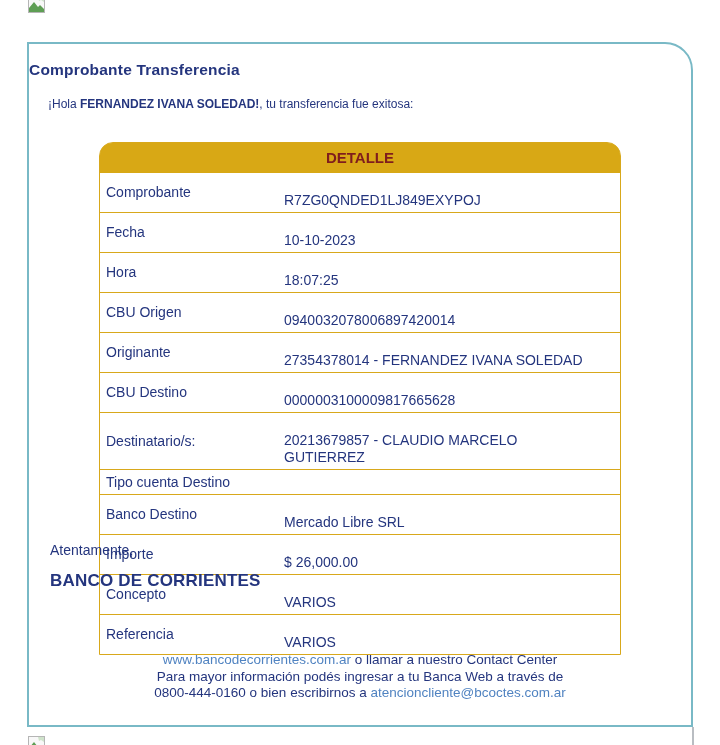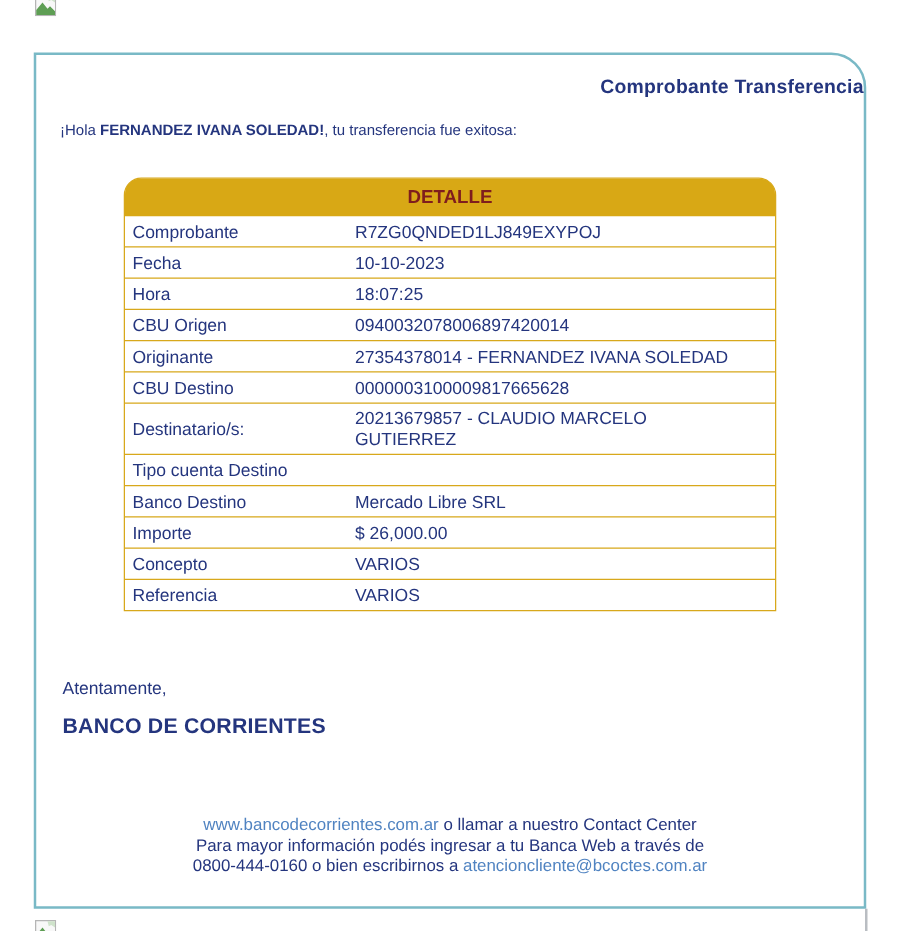--- a/index.html
+++ b/index.html
@@ -13,22 +13,22 @@
   .broken-img.top{left:28px;top:-4px;}
   .broken-img.bottom{left:28px;top:736px;}
 
   .card{
     position:absolute;left:27px;top:42px;width:662px;height:681px;
     border:2px solid #79b9c6;
     border-top-right-radius:28px;
     background:#ffffff;
   }
   .title{
-    margin-top:17px;text-align:right;
-    font-size:15.5px;font-weight:bold;letter-spacing:.2px;margin-left:43px;
+    margin-top:17px;text-align:left;
+    font-size:15.5px;font-weight:bold;letter-spacing:.2px;
   }
   .greeting{
     position:absolute;left:19px;top:53px;right:16px;
     font-size:12px;
   }
   .greeting b{font-weight:bold;}
 
   .detail-table{
     position:absolute;left:70px;top:98px;width:520px;
     border:1px solid #d8a81b;
@@ -41,21 +41,21 @@
     height:30px;line-height:30px;
     text-align:center;font-weight:bold;font-size:15px;color:#7f1d1d;
   }
   .trow{
     display:flex;min-height:24px;align-items:center;
     border-bottom:1px solid #d8a81b;
     line-height:17px;
   }
   .trow:last-child{border-bottom:none;}
   .tlabel{width:178px;flex:none;padding:3px 0 3px 6px;}
-  .tvalue{flex:1;padding:3px 8px 3px 0;}
+  .tvalue{flex:1;padding:19px 8px 3px 0;}
   .trow.wrap .tvalue{max-width:272px;}
 
   .closing{position:absolute;left:21px;top:498px;font-size:14px;}
   .bank-name{position:absolute;left:21px;top:527px;font-size:17px;font-weight:bold;letter-spacing:.2px;}
 
   .footer{
     position:absolute;left:0;right:0;top:608px;
     text-align:center;font-size:13.5px;line-height:16.5px;
   }
   .footer a{color:#5083c1;text-decoration:none;}

